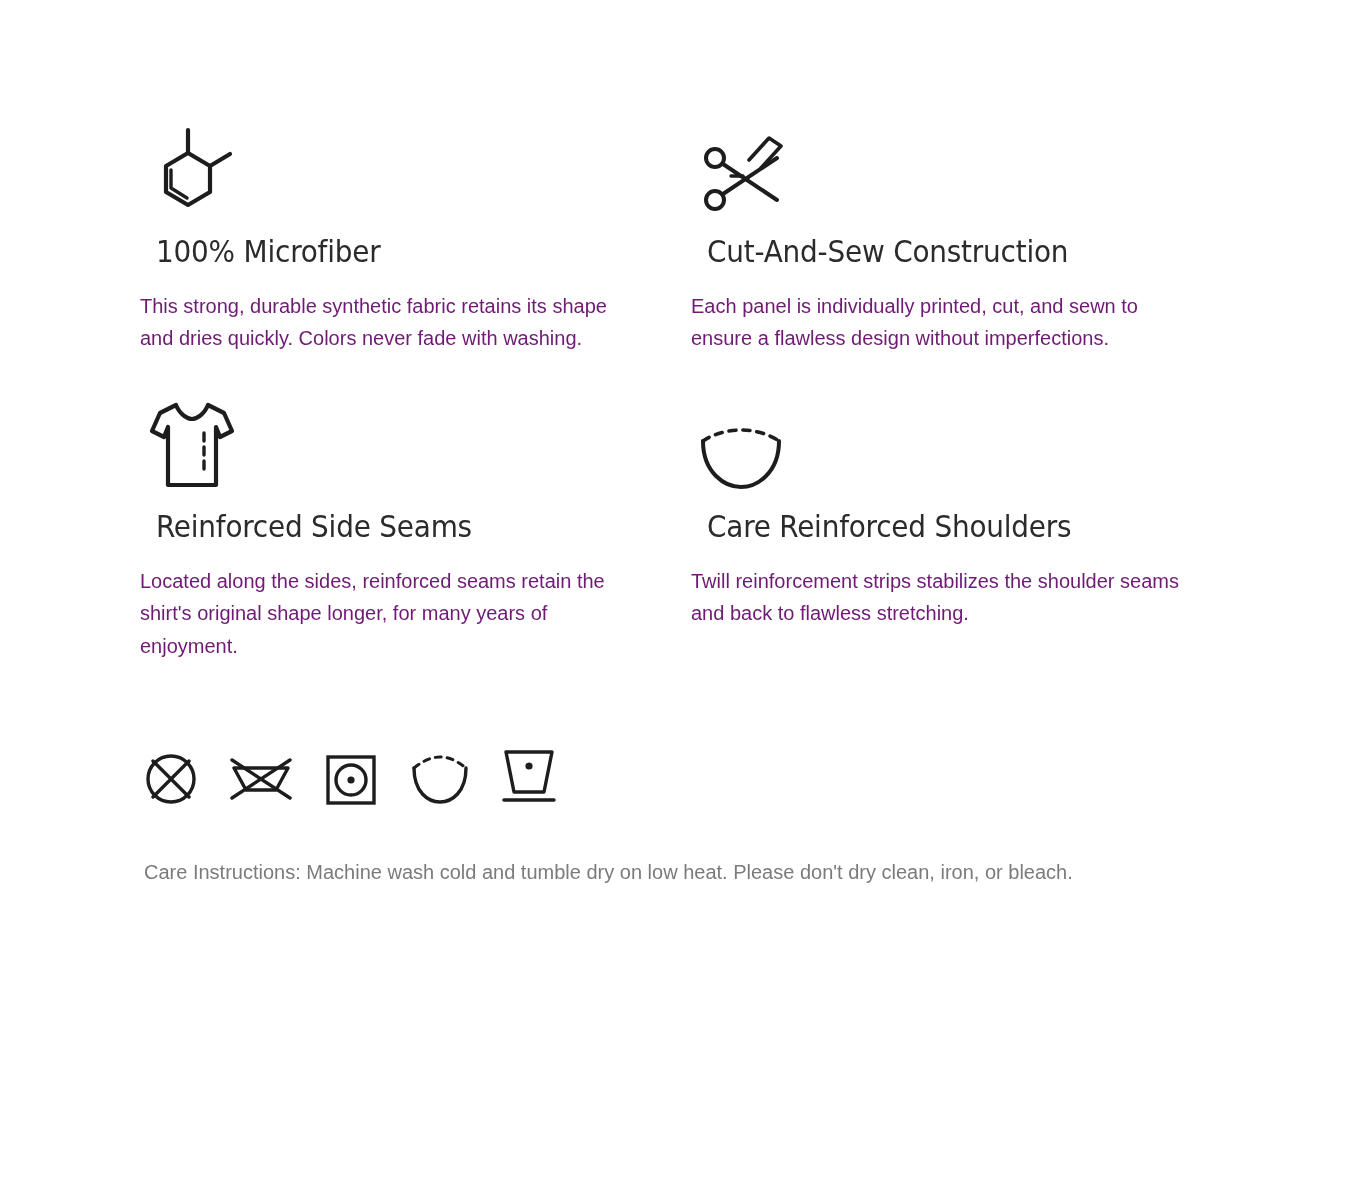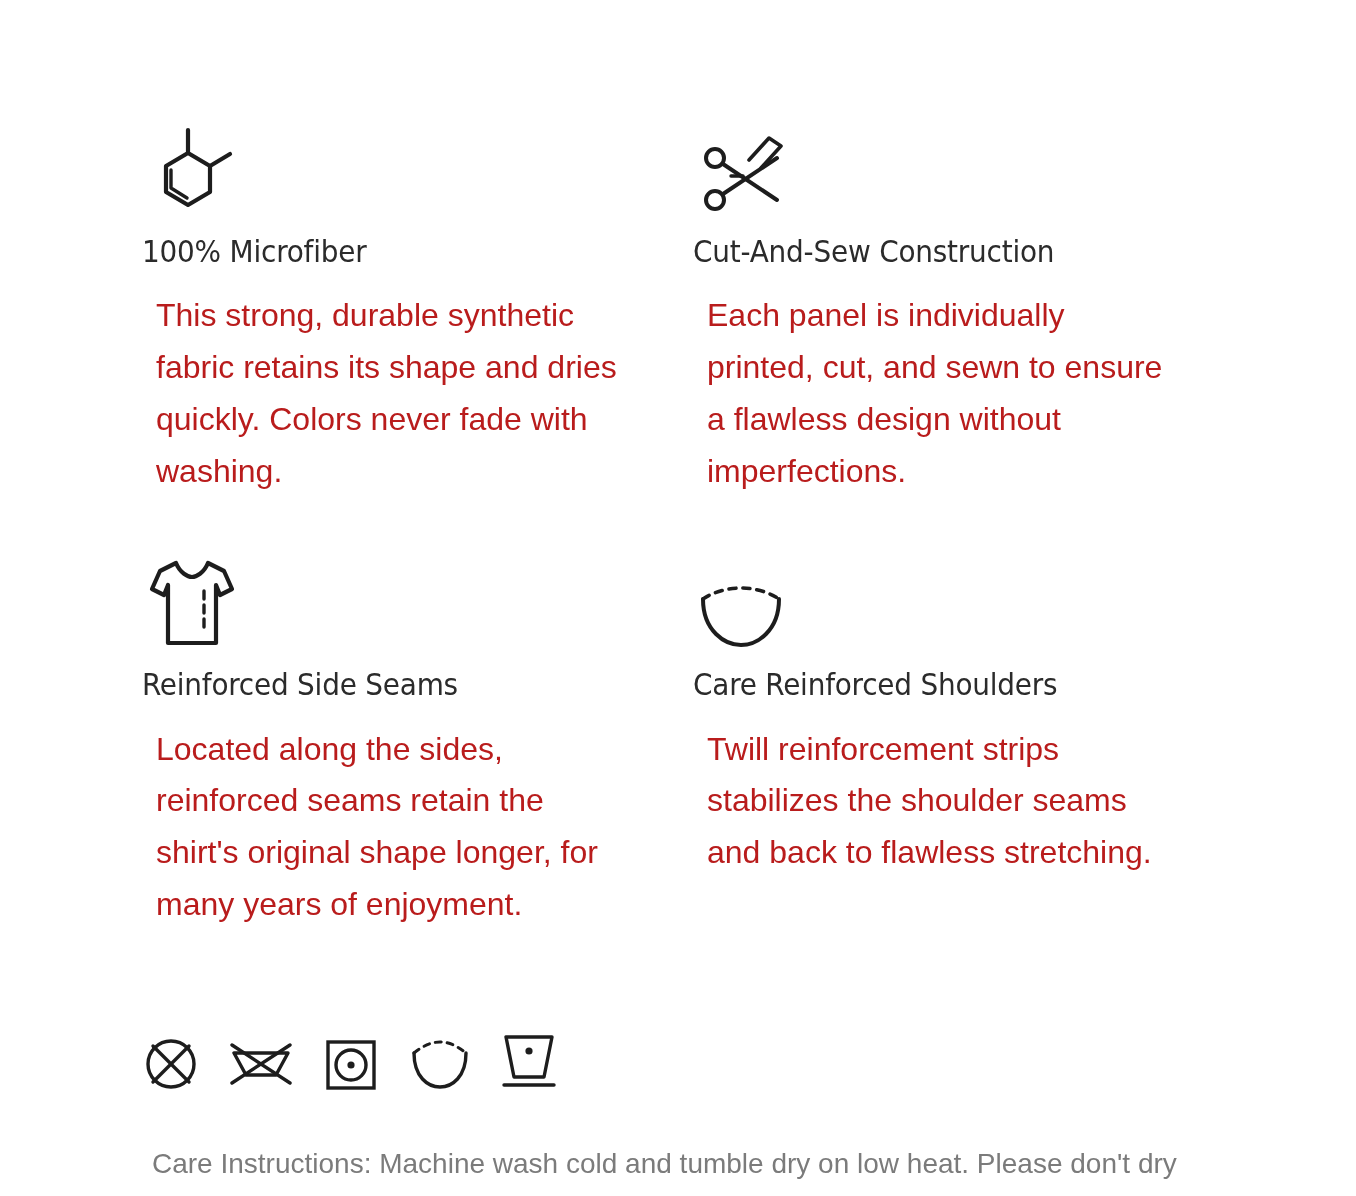--- a/index.html
+++ b/index.html
@@ -35,48 +35,48 @@
     display: flex;
     align-items: flex-end;
     margin-bottom: 14px;
   }
   .feature-title {
     font-family: "DejaVu Sans Condensed", "Liberation Sans", sans-serif;
     font-size: 31px;
     font-weight: 400;
     color: #2b2b2b;
     letter-spacing: -0.2px;
-    margin: 0 0 22px 2px;
+    margin: 0 0 22px 16px;
     line-height: 1.1;
   }
   .feature-desc {
-    font-size: 32px;
+    font-size: 20px;
     line-height: 1.62;
-    color: #b91c1c;
-    margin: 16px;
+    color: #701a75;
+    margin: 0;
     max-width: 495px;
   }
   .feature.wide .feature-desc {
     max-width: 510px;
   }
   .care-section {
     margin-top: 78px;
   }
   .care-icons {
     display: flex;
     align-items: flex-end;
     gap: 24px;
     height: 70px;
     margin-bottom: 46px;
   }
   .care-text {
-    font-size: 28px;
+    font-size: 20px;
     line-height: 1.62;
     color: #7b7b7b;
-    margin: 12px;
+    margin: 4px;
     max-width: 1090px;
   }
   svg { display: block; }
 </style>
 </head>
 <body>
 
 <div class="page">
 
   <div class="features-grid">

